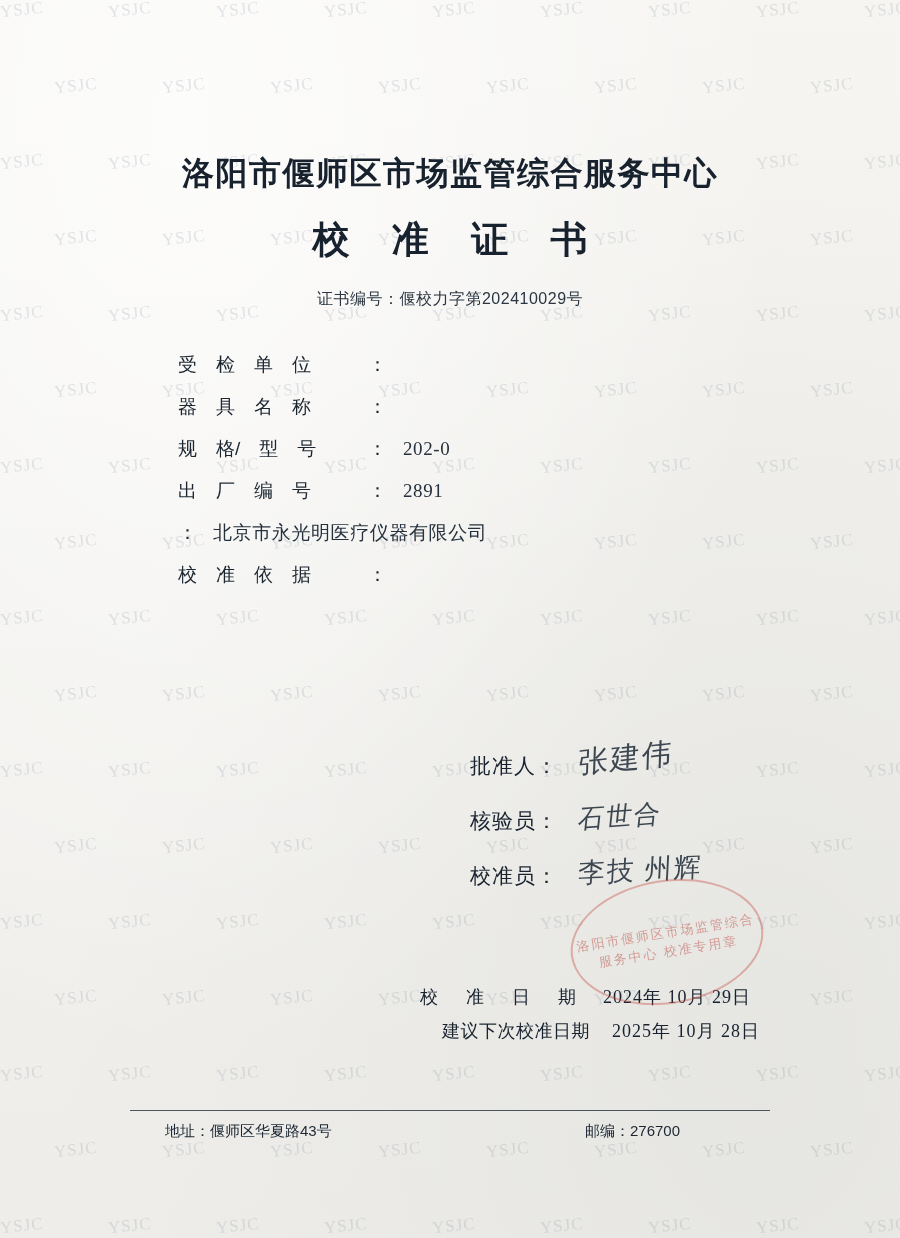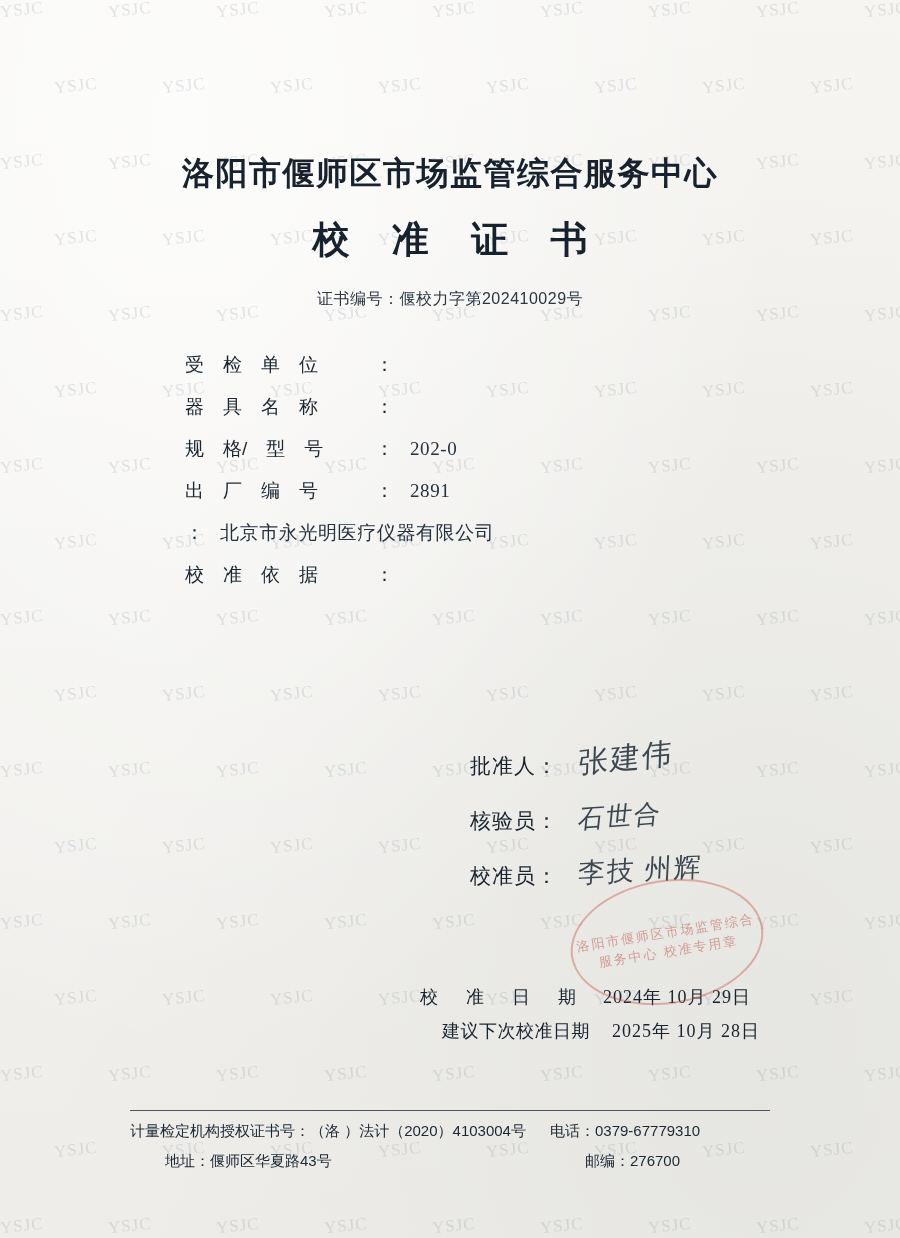--- a/index.html
+++ b/index.html
@@ -87,21 +87,21 @@
     font-family: "Liberation Sans", sans-serif;
     font-size: 16px;
     letter-spacing: 0.5px;
     color: #2b3642;
   }
 
   
   .fields {
     position: absolute;
     top: 352px;
-    left: 185px;
+    left: 178px;
     width: 600px;
   }
   .field-row {
     display: flex;
     align-items: baseline;
     height: 42px;
   }
   .field-label {
     width: 190px;
     flex: 0 0 190px;
@@ -450,23 +450,19 @@
       <div class="date-row">
         <span class="date-label tight">建议下次校准日期</span>
         <span class="date-value">2025年 10月 28日</span>
       </div>
     </div>
 
     <div class="footer-rule"></div>
 
     <div class="footer">
       <div class="footer-row">
-        <div class="footer-left">计量检定机构授权证书号：（洛 ）法计（2020）4103004号</div>
-        <div class="footer-right">电话：0379-67779310</div>
-      </div>
-      <div class="footer-row">
         <div class="footer-left indent">地址：偃师区华夏路43号</div>
         <div class="footer-right">邮编：276700</div>
       </div>
     </div>
 
   </div>
 </div>
 
 </body></html>

